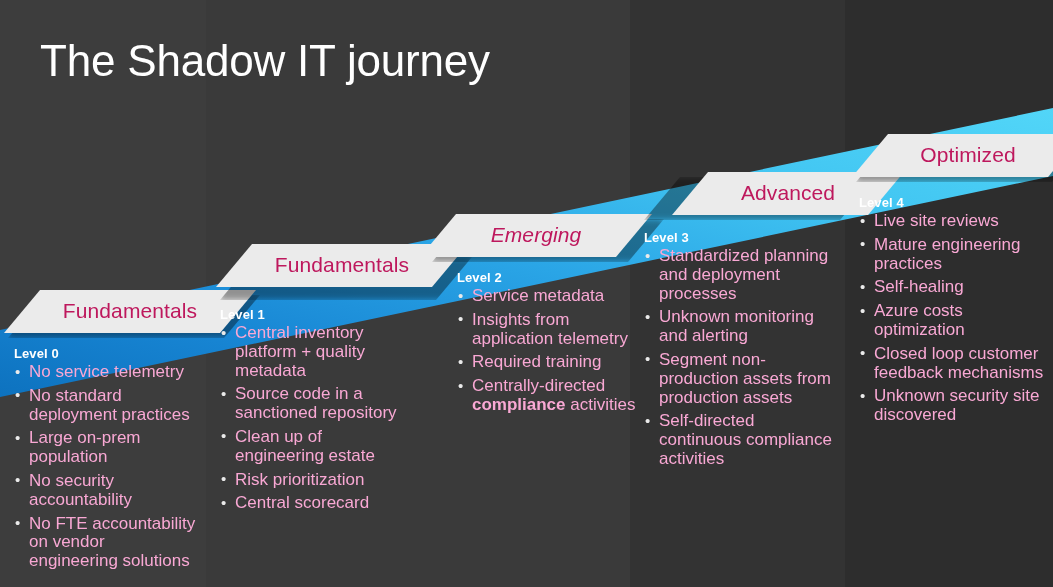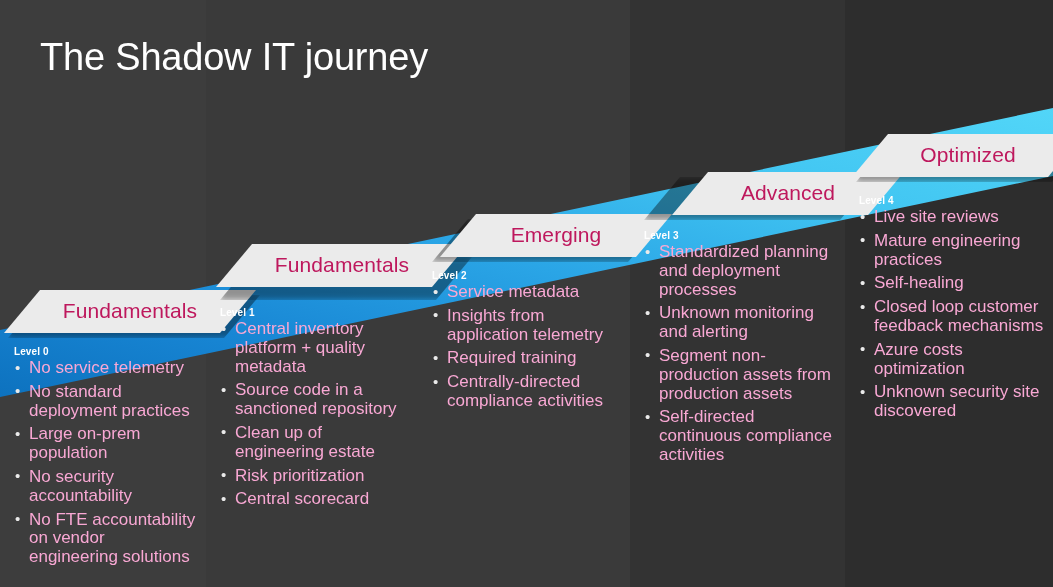--- a/index.html
+++ b/index.html
@@ -70,21 +70,21 @@
     filter: blur(3px);
     pointer-events: none;
   }
 
   
   .block {
     position: absolute;
     box-sizing: border-box;
   }
   .level {
-    font-size: 10px;
+    font-size: 13px;
     font-weight: bold;
     color: #ffffff;
     margin: 0 0 2px 0;
     letter-spacing: .1px;
   }
   ul.bullets {
     list-style: none;
     margin: 0;
     padding: 0;
   }
@@ -97,21 +97,21 @@
     margin-bottom: 5px;
   }
   ul.bullets li::before {
     content: "\2022";
     position: absolute;
     left: 1px;
     top: -0.5px;
     color: #eaeaea;
     font-size: 15px;
   }
-  .semi { font-weight: 400; }
+  .semi { font-weight: 700; }
 </style>
 </head>
 <body>
 
 <div id="slide">
 
   <div class="bg-base"></div>
 
   <div class="columns" id="columns">
       <div class="col" style="left: 0px; width: 206px; background: rgb(61, 61, 61);"></div>
@@ -139,35 +139,35 @@
   <div id="banners">
       <div class="banner-shadow" style="left: 8px; top: 295px; width: 252px; clip-path: polygon(36px 0px, 100% 0px, 100% 0px, calc(100% - 36px) 100%, 0px 100%);"></div>
       <div class="banner" style="left: 4px; top: 290px; width: 252px; clip-path: polygon(36px 0px, 100% 0px, calc(100% - 36px) 100%, 0px 100%);">
         <span class="banner-label">Fundamentals</span>
       </div>
       <div class="banner-shadow" style="left: 220px; top: 257px; width: 252px; clip-path: polygon(36px 0px, 100% 0px, 100% 0px, calc(100% - 36px) 100%, 0px 100%);"></div>
       <div class="banner" style="left: 216px; top: 244px; width: 252px; clip-path: polygon(36px 0px, 100% 0px, calc(100% - 36px) 100%, 0px 100%);">
         <span class="banner-label">Fundamentals</span>
       </div>
       <div class="banner-shadow" style="left: 432px; top: 219px; width: 232px; clip-path: polygon(36px 0px, 100% 0px, 100% 0px, calc(100% - 36px) 100%, 0px 100%);"></div>
-      <div class="banner" style="left: 440px; top: 214px; width: 232px; clip-path: polygon(36px 0px, 100% 0px, calc(100% - 36px) 100%, 0px 100%);">
+      <div class="banner" style="left: 420px; top: 214px; width: 232px; clip-path: polygon(36px 0px, 100% 0px, calc(100% - 36px) 100%, 0px 100%); font-style: italic;">
         <span class="banner-label">Emerging</span>
       </div>
       <div class="banner-shadow" style="left: 644px; top: 177px; width: 232px; clip-path: polygon(36px 0px, 100% 0px, 100% 0px, calc(100% - 36px) 100%, 0px 100%);"></div>
       <div class="banner" style="left: 672px; top: 172px; width: 232px; clip-path: polygon(36px 0px, 100% 0px, calc(100% - 36px) 100%, 0px 100%);">
         <span class="banner-label">Advanced</span>
       </div>
       <div class="banner-shadow" style="left: 856px; top: 139px; width: 232px; clip-path: polygon(36px 0px, 100% 0px, 100% 0px, calc(100% - 36px) 100%, 0px 100%);"></div>
       <div class="banner" style="left: 852px; top: 134px; width: 232px; clip-path: polygon(36px 0px, 100% 0px, calc(100% - 36px) 100%, 0px 100%);">
         <span class="banner-label">Optimized</span>
       </div>
     </div>
 
   <div style="position:absolute; left:40px; top:36px;">
-    <span style="font-size:38px; color:#ffffff; font-weight:400; letter-spacing:-0.2px;">The Shadow IT journey</span>
+    <span style="font-size:44px; color:#ffffff; font-weight:400; letter-spacing:-0.2px;">The Shadow IT journey</span>
   </div>
 
   <div id="blocks">
       <div class="block" style="left: 14px; top: 346px; width: 184px;">
         <div class="level">Level 0</div>
         <ul class="bullets">
           <li>No service telemetry</li>
           <li>No standard deployment practices</li>
           <li>Large on-prem population</li>
           <li>No security accountability</li>
@@ -177,21 +177,21 @@
       <div class="block" style="left: 220px; top: 307px; width: 190px;">
         <div class="level">Level 1</div>
         <ul class="bullets">
           <li>Central inventory platform + quality metadata</li>
           <li>Source code in a sanctioned repository</li>
           <li>Clean up of engineering estate</li>
           <li>Risk prioritization</li>
           <li>Central scorecard</li>
         </ul>
       </div>
-      <div class="block" style="left: 432px; top: 270px; width: 190px;">
+      <div class="block" style="left: 457px; top: 270px; width: 190px;">
         <div class="level">Level 2</div>
         <ul class="bullets">
           <li>Service metadata</li>
           <li>Insights from application telemetry</li>
           <li>Required training</li>
           <li>Centrally-directed <span class="semi">compliance</span> activities</li>
         </ul>
       </div>
       <div class="block" style="left: 644px; top: 230px; width: 193px;">
         <div class="level">Level 3</div>
@@ -201,20 +201,20 @@
           <li>Segment non-production assets from production assets</li>
           <li>Self-directed continuous compliance activities</li>
         </ul>
       </div>
       <div class="block" style="left: 859px; top: 195px; width: 186px;">
         <div class="level">Level 4</div>
         <ul class="bullets">
           <li>Live site reviews</li>
           <li>Mature engineering practices</li>
           <li>Self-healing</li>
+          <li>Azure costs optimization</li>
           <li>Closed loop customer feedback mechanisms</li>
-          <li>Azure costs optimization</li>
           <li>Unknown security site discovered</li>
         </ul>
       </div>
     </div>
 
 </div>
 
 </body></html>

